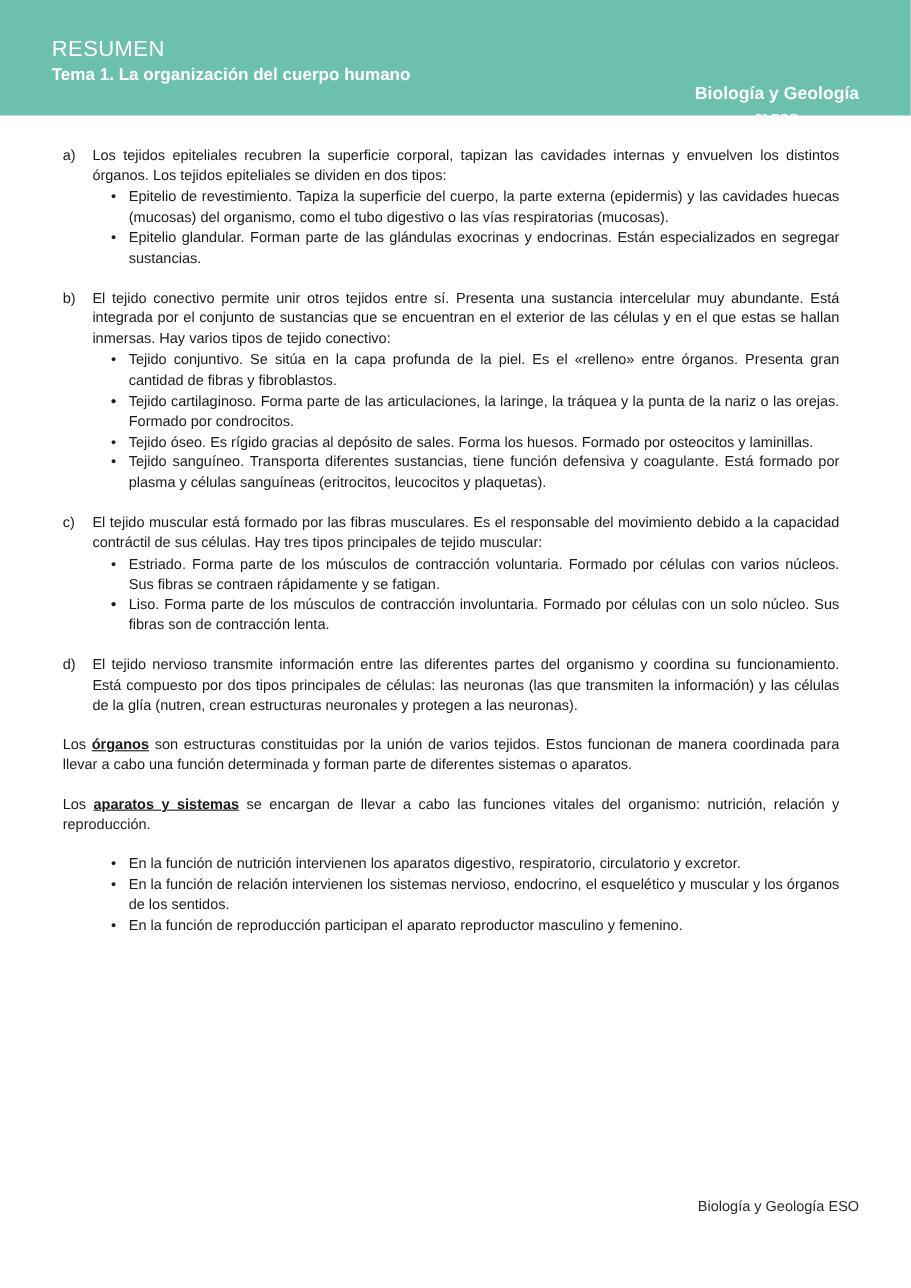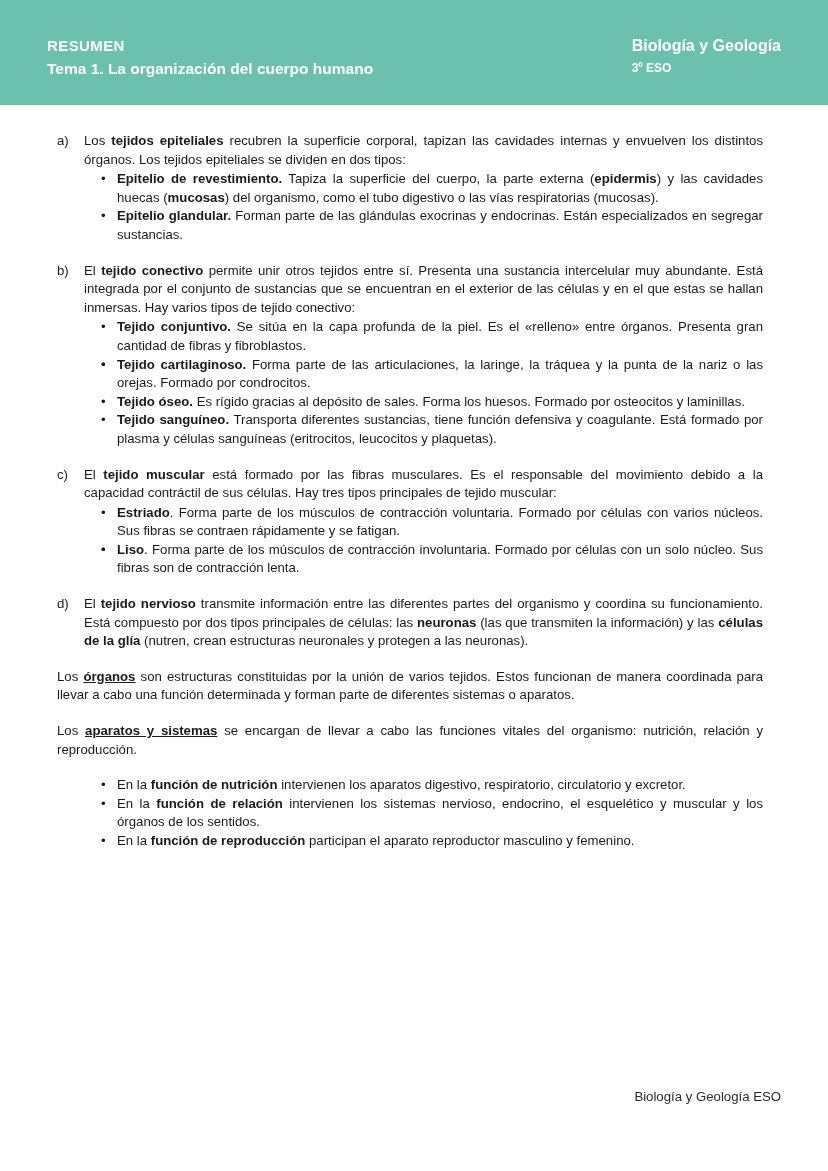--- a/index.html
+++ b/index.html
@@ -33,25 +33,26 @@
     right: 47px;
     top: 34px;
     display: flex;
     justify-content: space-between;
     align-items: flex-start;
   }
   .header-left {
     text-align: left;
   }
   .header-right {
-    text-align: left;
+    text-align: center;
+    margin-top: 40px;
   }
   .hdr-line1 {
-    font-size: 15px;
-    font-weight: bold;
+    font-size: 20px;
+    font-weight: normal;
     color: #ffffff;
     letter-spacing: 0.4px;
     line-height: 23px;
     white-space: nowrap;
   }
   .hdr-line2 {
     font-size: 15.5px;
     font-weight: bold;
     color: #ffffff;
     line-height: 23px;
@@ -137,21 +138,21 @@
 
   
   ul.bullets.final {
     margin-top: 10px;
   }
   ul.bullets.final > li {
     margin-left: 43px;
     margin-bottom: 0;
   }
 
-  b, strong { font-weight: bold; }
+  b, strong { font-weight: normal; }
   .u { text-decoration: underline; font-weight: bold; }
 
   
   .footer {
     position: absolute;
     left: 0;
     right: 47px;
     top: 1089px;
     text-align: right;
     font-size: 13.2px;

